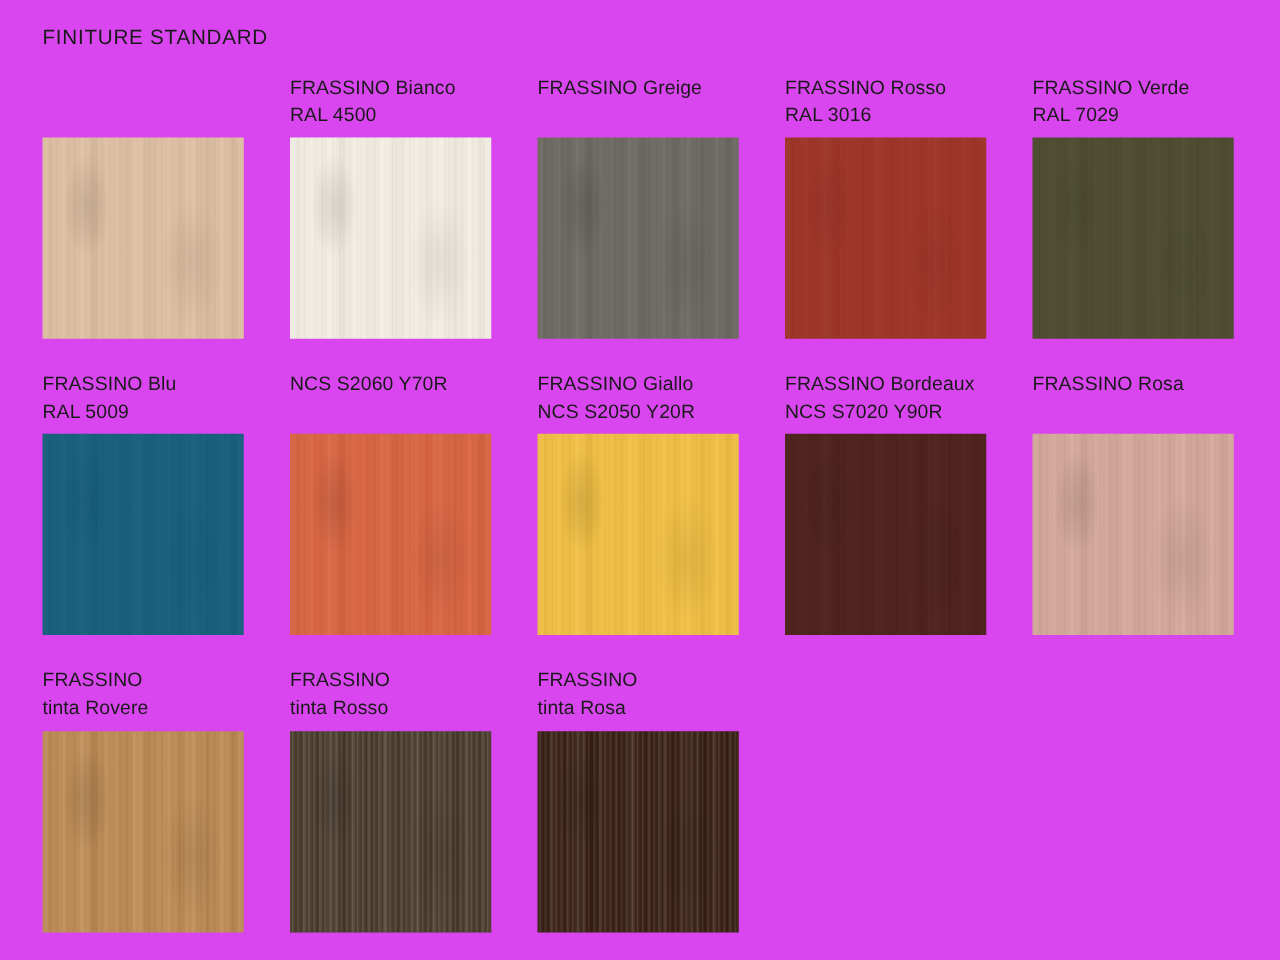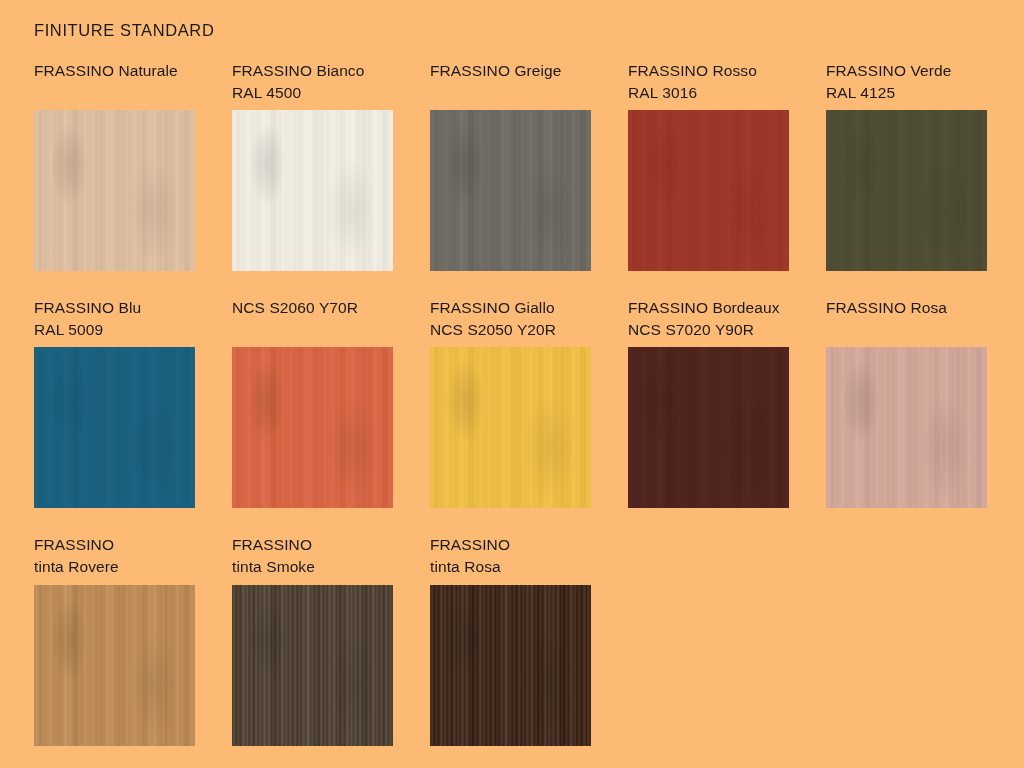--- a/index.html
+++ b/index.html
@@ -8,21 +8,21 @@
     margin: 0; padding: 0;
     width: 1024px; height: 768px;
     background: #ffffff;
     font-family: "Liberation Sans", sans-serif;
     overflow: hidden;
   }
   .page {
     position: relative;
     width: 1024px;
     height: 768px;
-    background: #fdba74;
+    background: #d946ef;
   }
   .page-title {
     position: absolute;
     left: 34px;
     top: 21px;
     font-size: 16.5px;
     letter-spacing: 0.6px;
     color: #1a1a1a;
     font-weight: 400;
     white-space: nowrap;
@@ -161,21 +161,20 @@
 <body>
 
 <div class="page">
 
   <div class="page-title">FINITURE STANDARD</div>
 
   <div class="grid" id="swatch-grid">
       <div class="row row-0">
         <div class="cell cell-0">
           <div class="label">
-            <span class="label-line">FRASSINO Naturale</span>
             <span class="label-line empty"></span>
           </div>
           <div class="swatch tex-medium" style="background-color: rgb(224, 192, 163);">
             <div class="grain wide"></div>
             <div class="grain fine"></div>
             <div class="grain knot"></div>
           </div>
         </div>
         <div class="cell cell-1">
           <div class="label">
@@ -205,21 +204,21 @@
           </div>
           <div class="swatch tex-faint" style="background-color: rgb(157, 53, 39);">
             <div class="grain wide"></div>
             <div class="grain fine"></div>
             <div class="grain knot"></div>
           </div>
         </div>
         <div class="cell cell-4">
           <div class="label">
             <span class="label-line">FRASSINO Verde</span>
-            <span class="label-line">RAL 4125</span>
+            <span class="label-line">RAL 7029</span>
           </div>
           <div class="swatch tex-faint" style="background-color: rgb(77, 76, 49);">
             <div class="grain wide"></div>
             <div class="grain fine"></div>
             <div class="grain knot"></div>
           </div>
         </div>
       </div>
       <div class="row row-1">
         <div class="cell cell-0">
@@ -284,21 +283,21 @@
           </div>
           <div class="swatch tex-strong" style="background-color: rgb(192, 140, 85);">
             <div class="grain wide"></div>
             <div class="grain fine"></div>
             <div class="grain knot"></div>
           </div>
         </div>
         <div class="cell cell-1">
           <div class="label">
             <span class="label-line">FRASSINO</span>
-            <span class="label-line">tinta Smoke</span>
+            <span class="label-line">tinta Rosso</span>
           </div>
           <div class="swatch tex-vstrong" style="background-color: rgb(75, 61, 45);">
             <div class="grain wide"></div>
             <div class="grain fine"></div>
             <div class="grain knot"></div>
           </div>
         </div>
         <div class="cell cell-2">
           <div class="label">
             <span class="label-line">FRASSINO</span>

